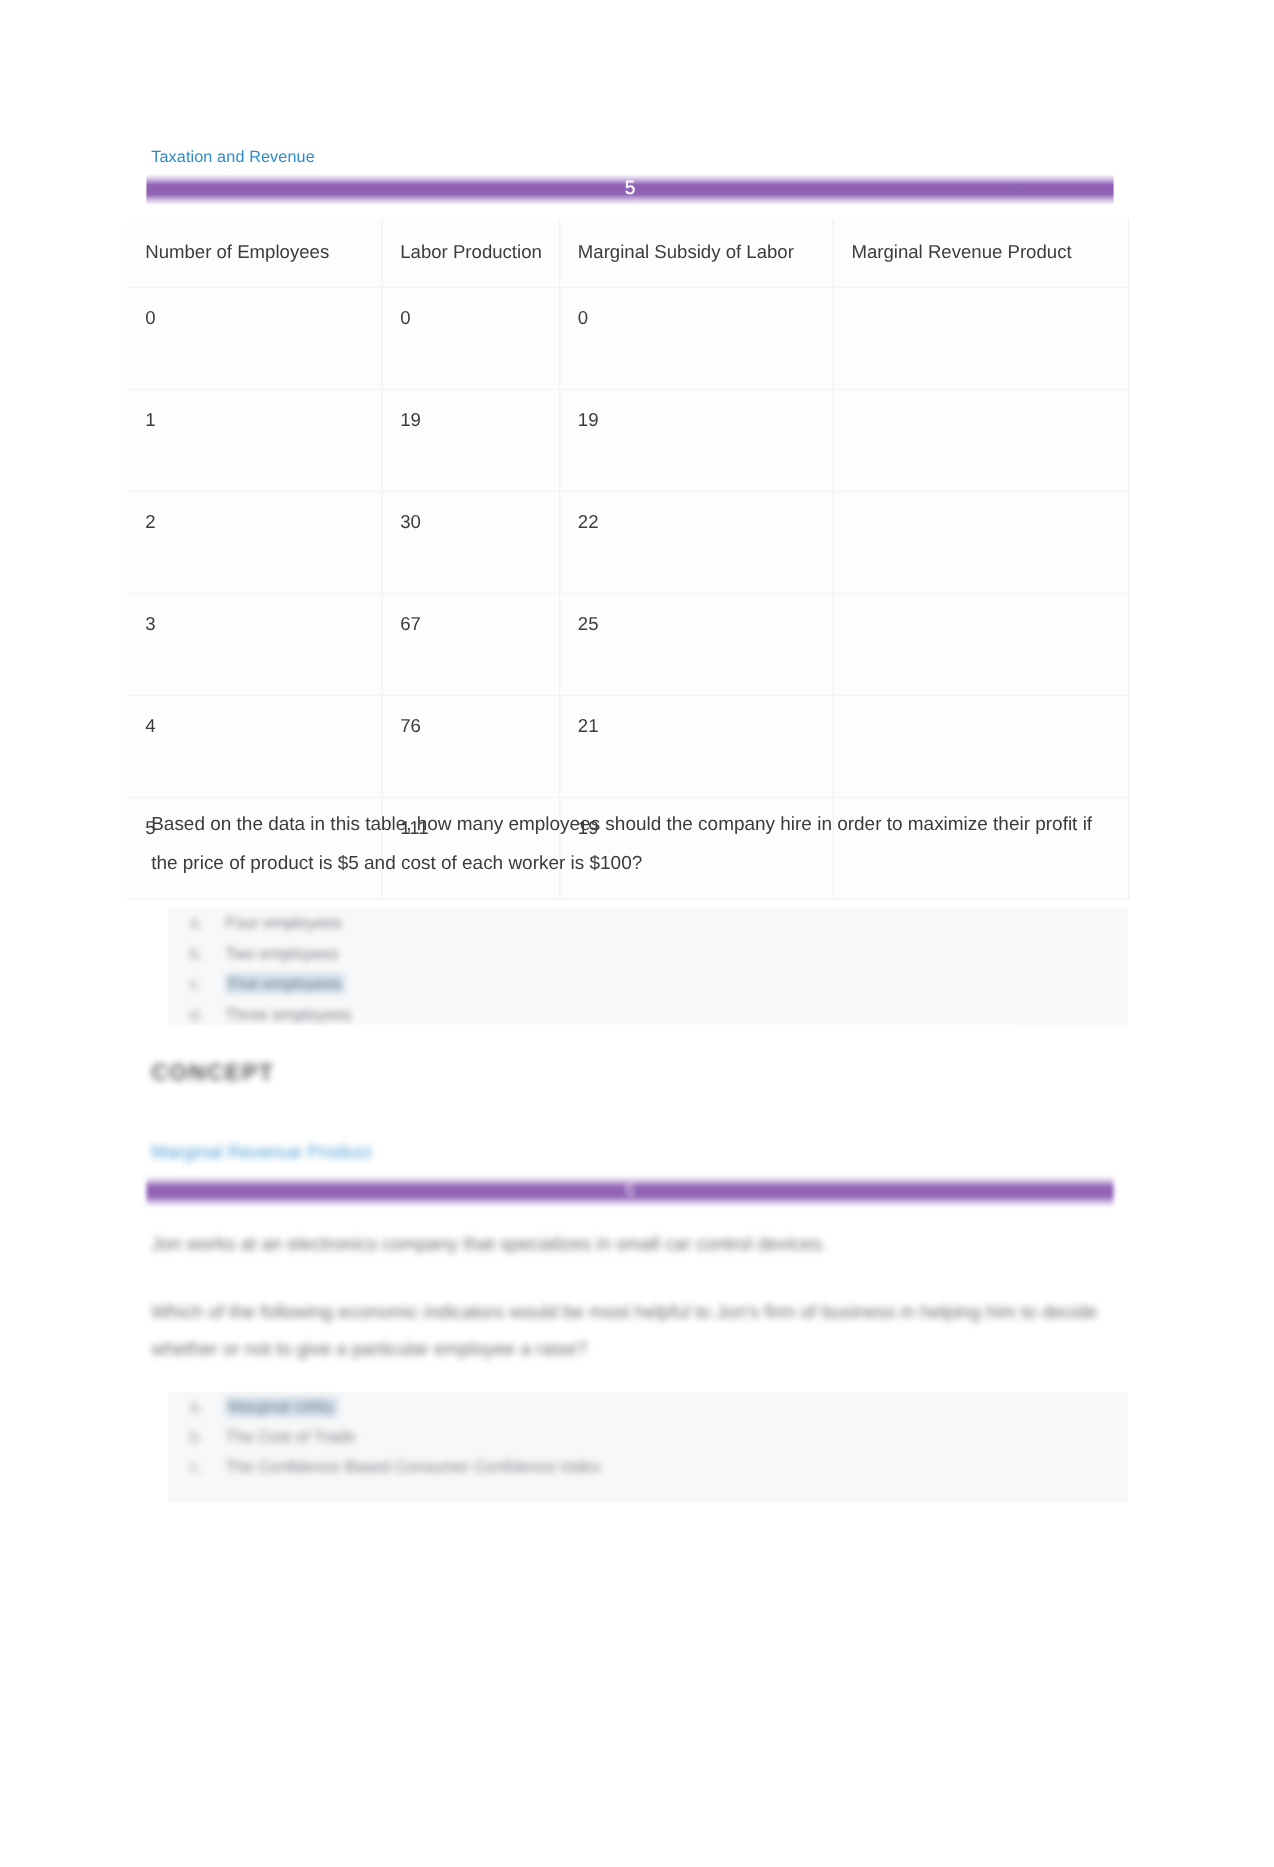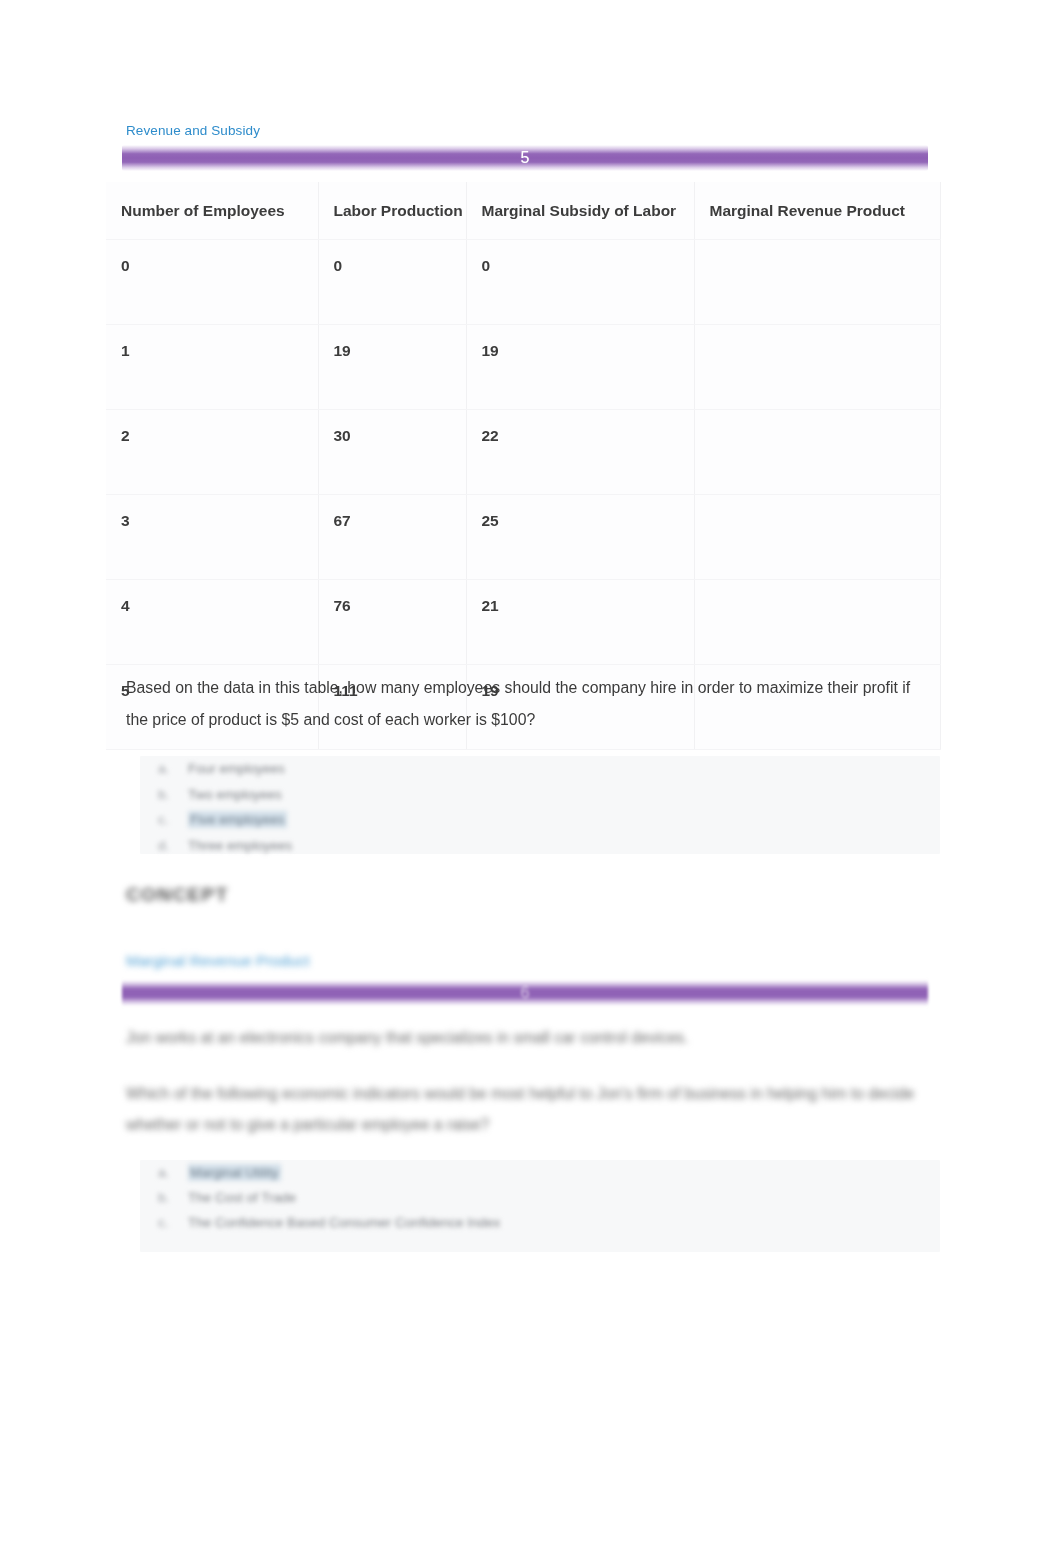--- a/index.html
+++ b/index.html
@@ -97,21 +97,21 @@
   table.data-table col.c4 { width: 246px; }
 
   table.data-table th,
   table.data-table td {
     text-align: left;
     vertical-align: top;
     padding: 14px 0 14px 15px;
     border-right: 1px solid #f1f1f3;
     border-bottom: 1px solid #f4f4f6;
     background: #fdfdfe;
-    font-weight: bold;
+    font-weight: normal;
     color: #3c3c3c;
   }
   table.data-table th:last-child,
   table.data-table td:last-child {
     border-right: 1px solid #f1f1f3;
   }
   table.data-table thead th {
     font-size: 15.5px;
     line-height: 1.37;
     padding-top: 18px;
@@ -222,21 +222,21 @@
     left: 126px;
     top: 1078px;
     width: 800px;
   }
 </style>
 </head>
 <body>
 
 <div class="page">
 
-  <a class="crumb-link">Revenue and Subsidy</a>
+  <a class="crumb-link">Taxation and Revenue</a>
 
   <div class="purple-bar" id="bar-one">
     <span class="bar-num">5</span>
   </div>
 
   <div class="data-table-wrap">
     <table class="data-table">
       <colgroup>
         <col class="c1">
           <col class="c2">

